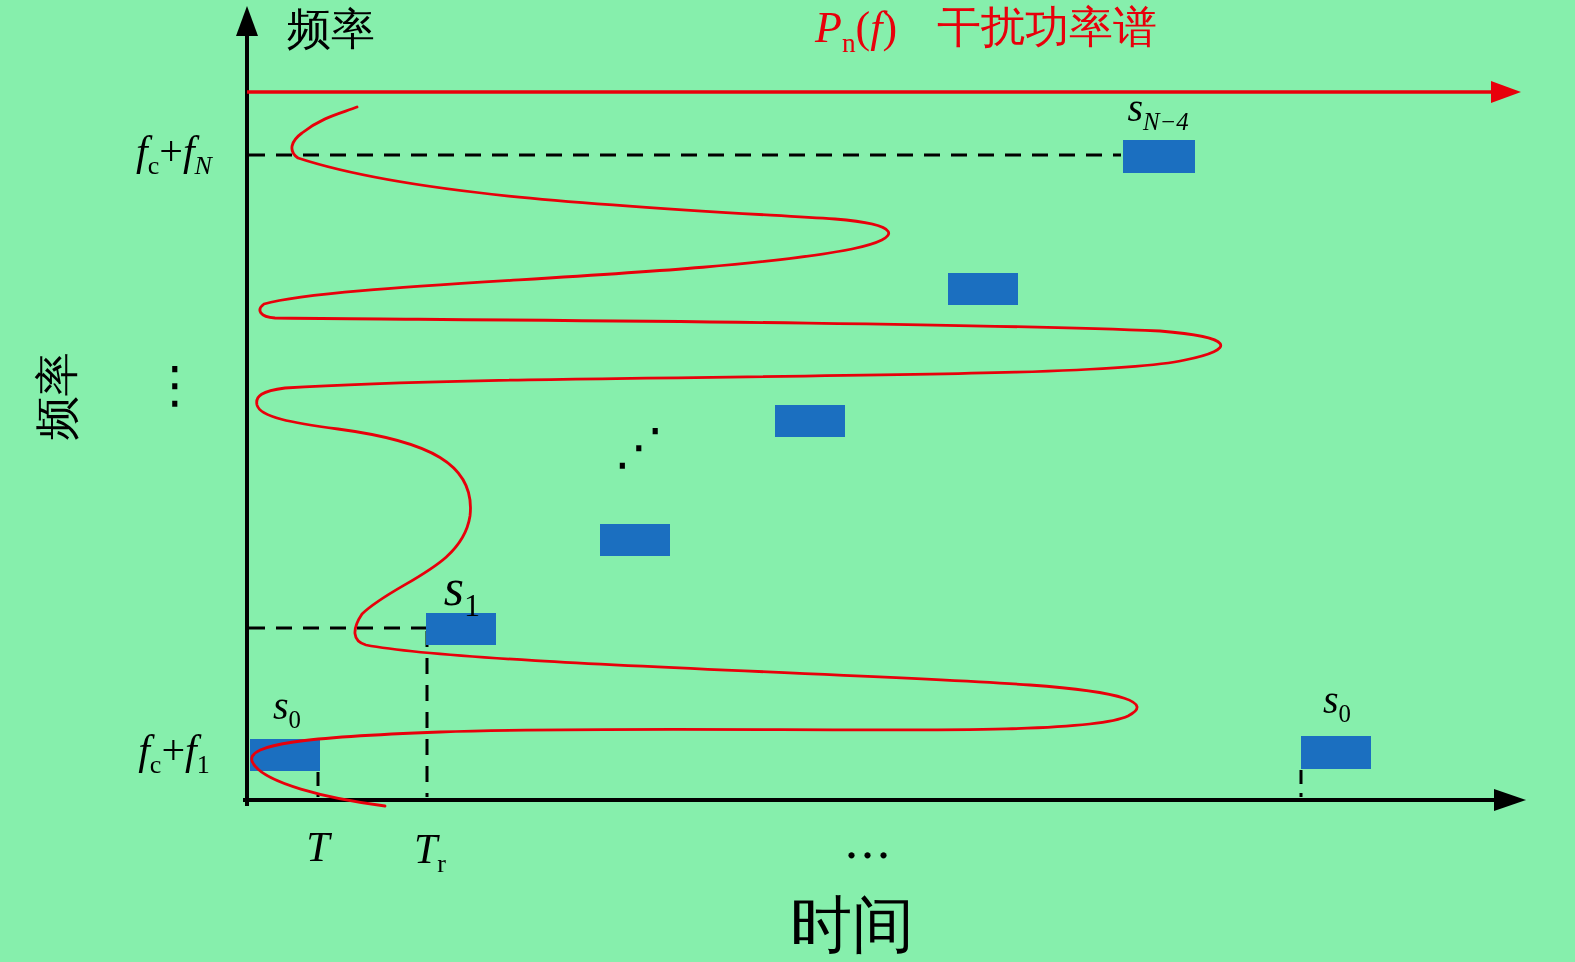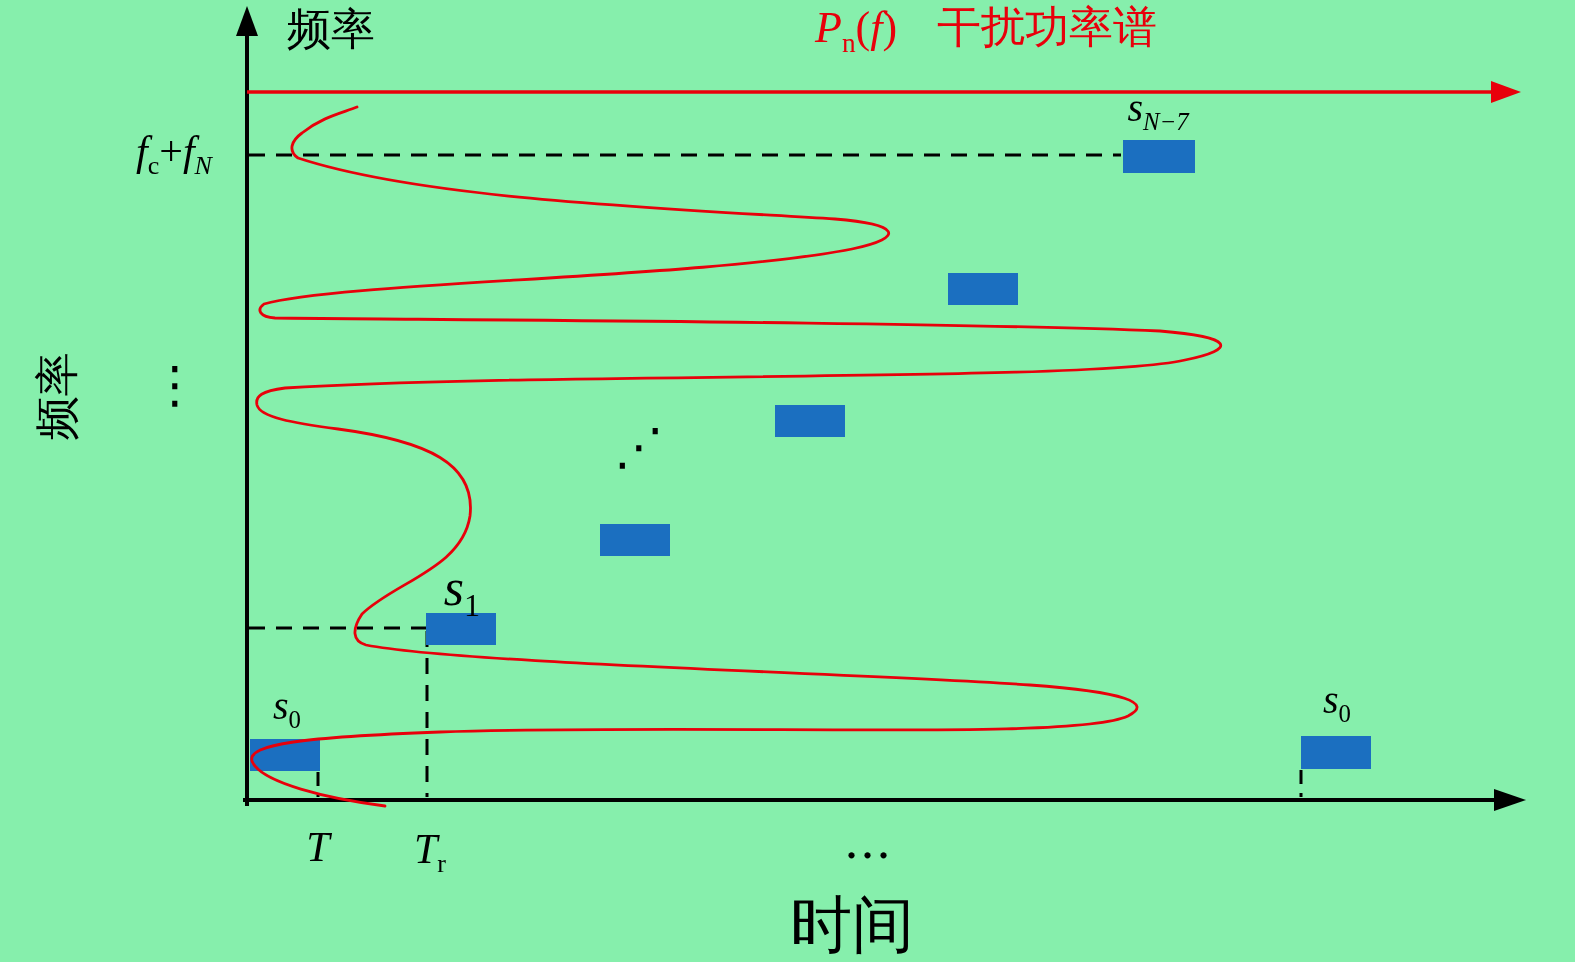--- a/index.html
+++ b/index.html
@@ -102,39 +102,42 @@
 
   <div class="label red" style="left:815px;top:4px;font-size:44px;">
     <span class="it">P</span><sub>n</sub><span>(</span><span class="it">f</span><span>)</span><span class="gap"></span><span>干扰功率谱</span>
   </div>
 
   <div class="label center" style="left:105px;top:128px;width:138px;text-align:center;">
     <span class="it">f</span><sub>c</sub><span>+</span><span class="it">f</span><sub class="it">N</sub>
   </div>
 
 
+  <div class="label center" style="left:105px;top:727px;width:138px;">
+    <span class="it">f</span><sub>c</sub><span>+</span><span class="it">f</span><sub>1</sub>
+  </div>
 
   <div class="label dots" style="left:150px;top:358px;">
     <span>⋮</span>
   </div>
 
   <div class="label dots" style="left:614px;top:420px;">
     <span>⋰</span>
   </div>
 
   <div class="label center" style="left:252px;top:684px;width:70px;font-size:40px;">
     <span class="it">s</span><sub>0</sub>
   </div>
 
   <div class="label center" style="left:427px;top:559px;width:70px;font-size:52px;">
     <span class="it">s</span><sub>1</sub>
   </div>
 
   <div class="label center" style="left:1096px;top:86px;width:124px;font-size:40px;">
-    <span class="it">s</span><sub class="it">N−7</sub>
+    <span class="it">s</span><sub class="it">N−4</sub>
   </div>
 
   <div class="label center" style="left:1302px;top:678px;width:70px;font-size:40px;">
     <span class="it">s</span><sub>0</sub>
   </div>
 
   <div class="label center" style="left:293px;top:824px;width:50px;">
     <span class="it">T</span>
   </div>
 

